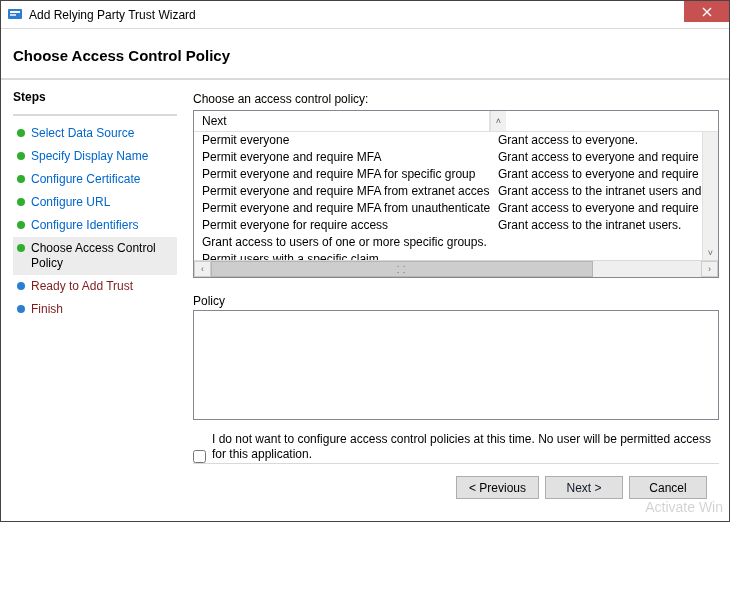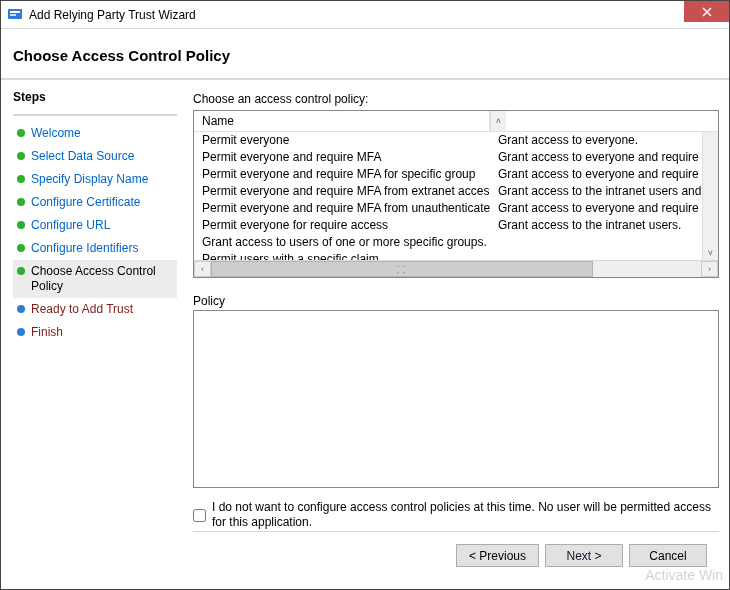--- a/index.html
+++ b/index.html
@@ -1,18 +1,18 @@
 <!DOCTYPE html>
 <html><head>
 <meta charset="utf-8">
 <style>
   * { box-sizing: border-box; }
   html, body { margin: 0; padding: 0; font-family: "Segoe UI", Tahoma, sans-serif; font-size: 12px; color: #000; }
   .window {
-    width: 730px; height: 590px;
+    width: 730px; height: 522px;
     border: 1px solid #444; background: #fff;
     display: flex; flex-direction: column;
     position: relative;
   }
   .titlebar {
     height: 28px; background: #fff; border-bottom: 1px solid #d9d9d9;
     display: flex; align-items: center; padding: 0 0 0 6px;
     position: relative;
   }
   .titlebar-icon {
@@ -119,21 +119,21 @@
     background:#cdcdcd; border:1px solid #b5b5b5;
     display:flex; align-items:center; justify-content:center;
     color:#7a7a7a; font-size:10px; letter-spacing:2px;
   }
   .policy-label { margin: 16px 0 2px 0; }
   .policy-box {
     flex: 1; border: 1px solid #828790; background:#fff;
     min-height: 0;
   }
   .check-row {
-    display: flex; align-items: center; gap: 6px;
+    display: flex; align-items: flex-end; gap: 6px;
     margin-top: 12px;
   }
   .check-row input { width:13px; height:13px; margin:1px 0 0 0; }
   .check-row label { line-height: 1.3; }
   .footer {
     border-top: 1px solid #d9d9d9;
     padding: 12px 12px; display:flex; justify-content:flex-end; gap:6px;
   }
   .btn {
     min-width: 78px; height:23px; padding: 0 12px;
@@ -175,24 +175,20 @@
     <h1>Choose Access Control Policy</h1>
   </div>
 
   <div class="body">
 
     <div class="steps-col">
       <div class="steps-head">Steps</div>
       <div id="steps-list">
           <div class="step">
             <span class="bullet done"></span>
-            <span>Welcome</span>
-          </div>
-          <div class="step">
-            <span class="bullet done"></span>
             <span>Select Data Source</span>
           </div>
           <div class="step">
             <span class="bullet done"></span>
             <span>Specify Display Name</span>
           </div>
           <div class="step">
             <span class="bullet done"></span>
             <span>Configure Certificate</span>
           </div>
@@ -217,21 +213,21 @@
             <span>Finish</span>
           </div>
         </div>
     </div>
 
     <div class="content-col">
       <div class="label">Choose an access control policy:</div>
 
       <div class="grid">
         <div class="grid-header">
-          <div class="col col-name">Name</div>
+          <div class="col col-name">Next</div>
           <div class="col-scrollup">
               <span class="arrow">˄</span>
             </div>
         </div>
         <div class="grid-rows">
           <div id="rows-container">
               <div class="row">
                 <div class="cell">Permit everyone</div>
                 <div class="cell">Grant access to everyone.</div>
               </div>

